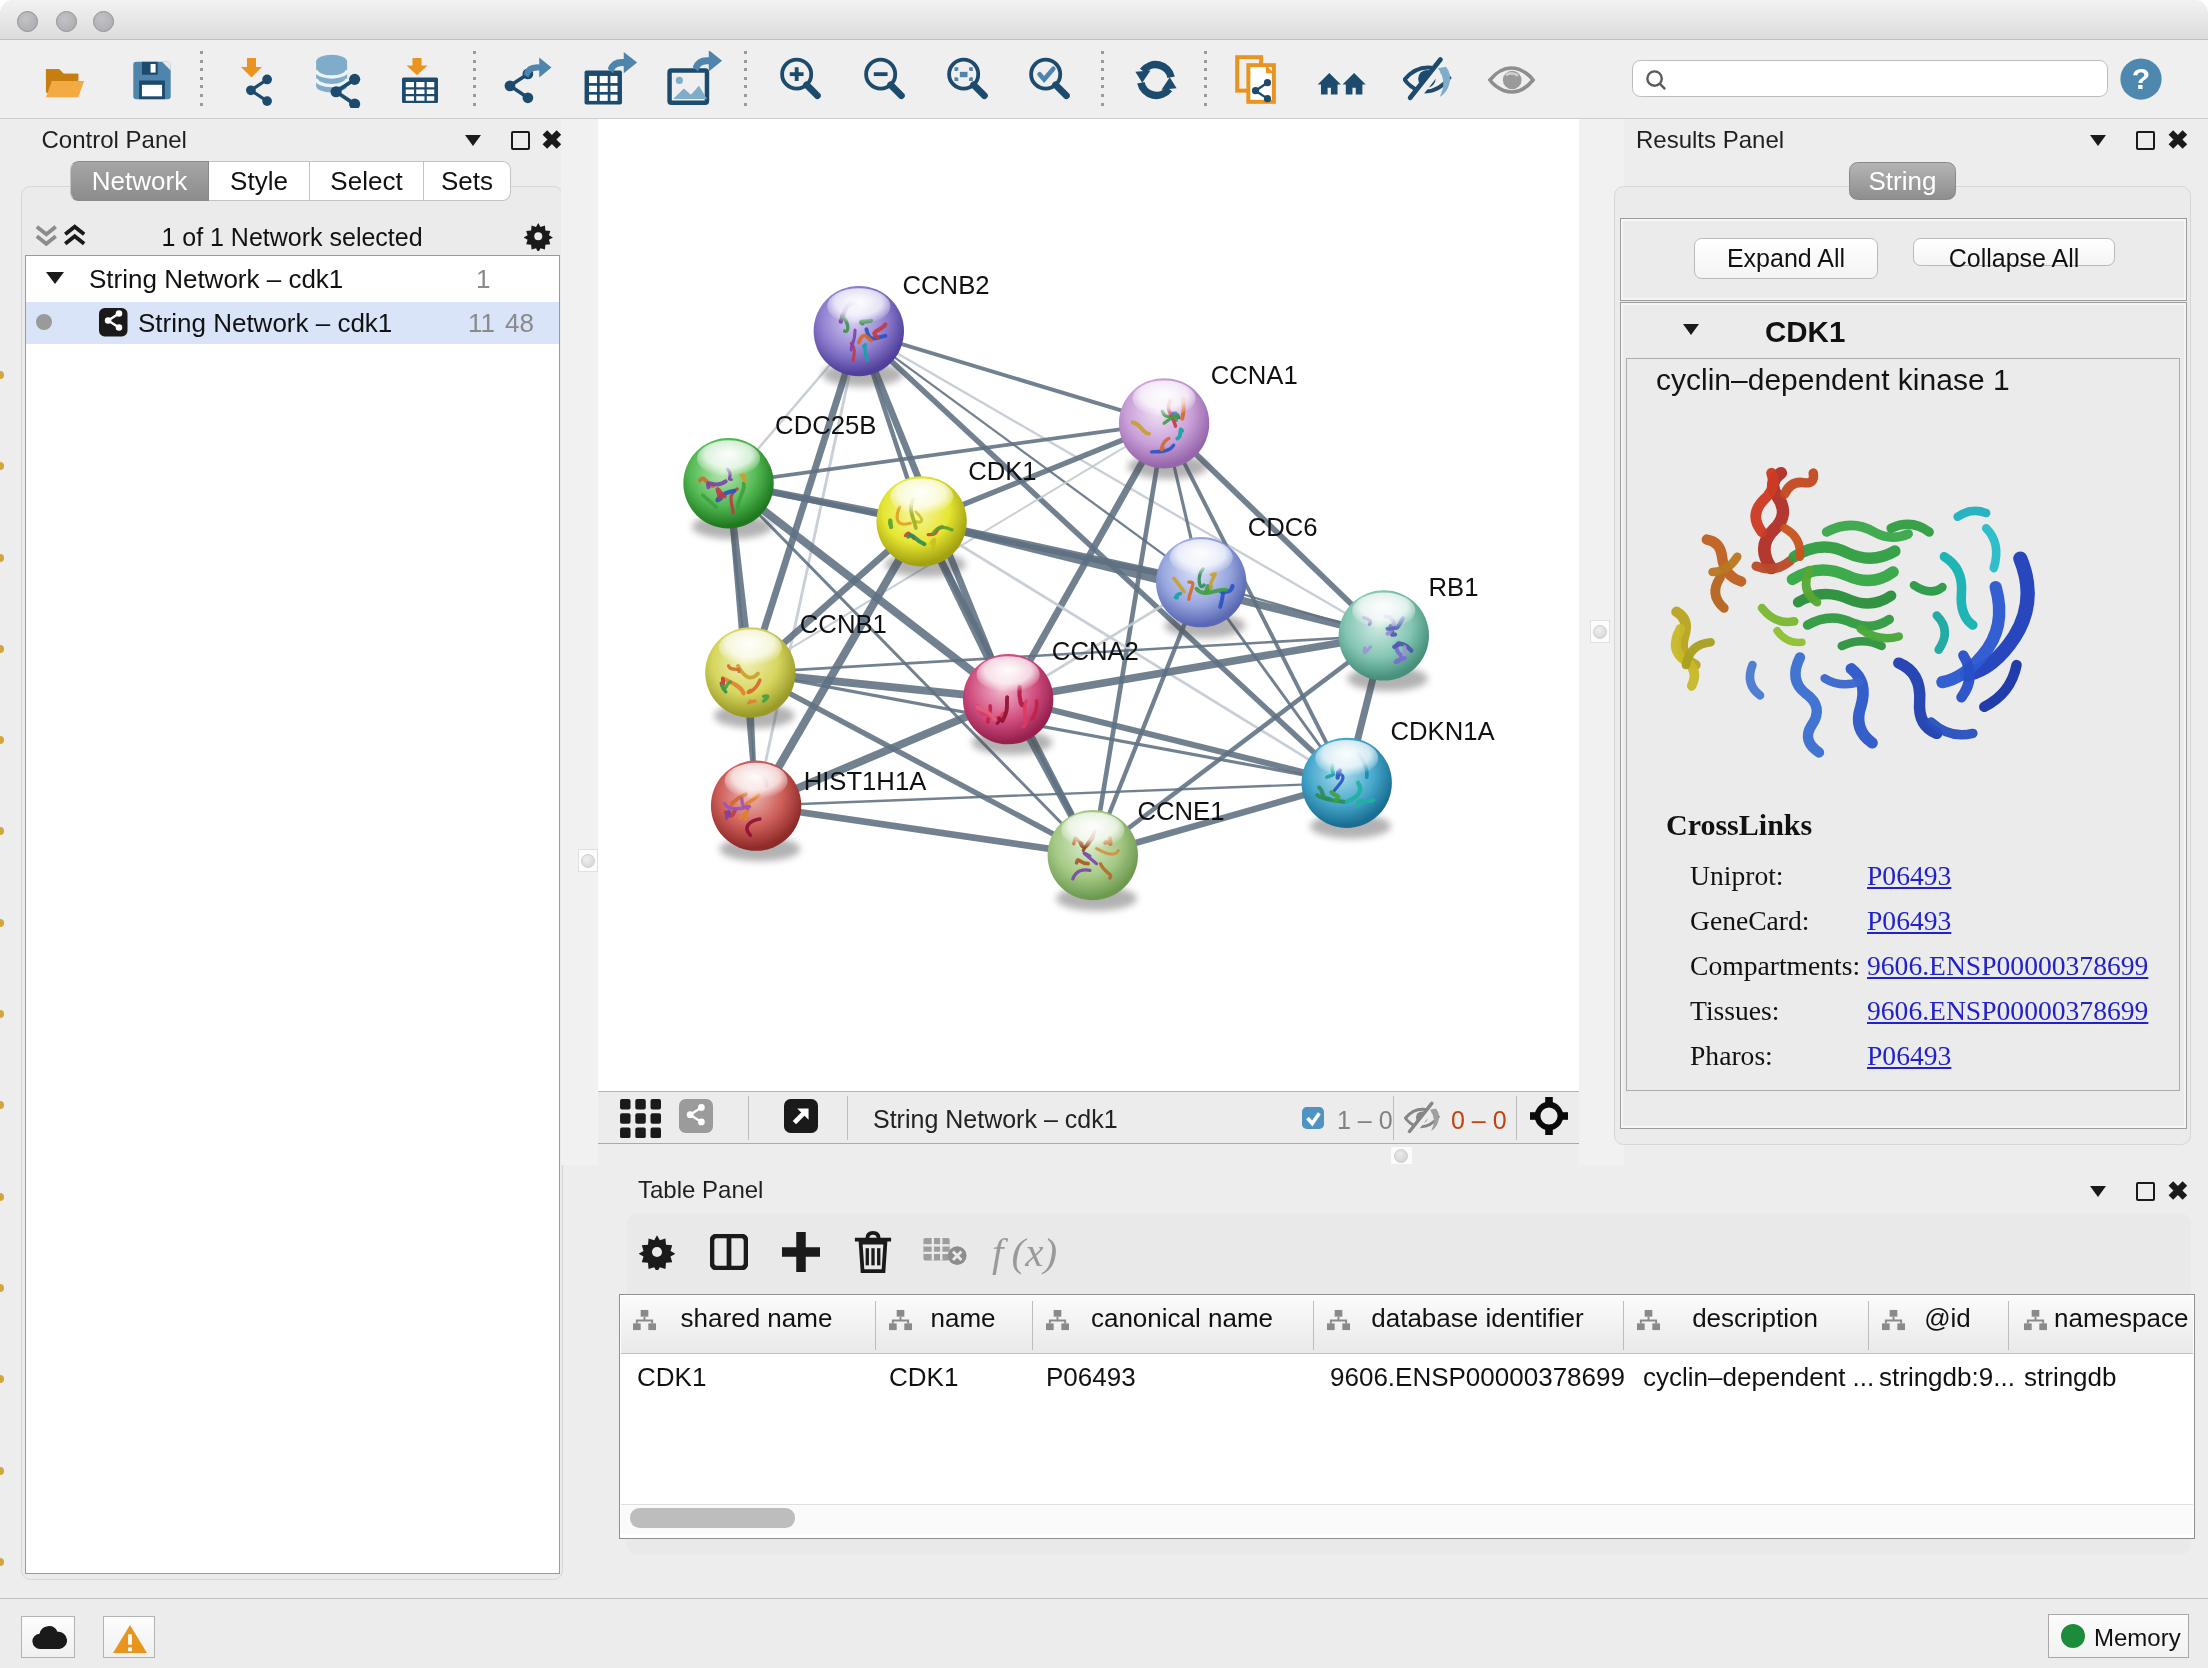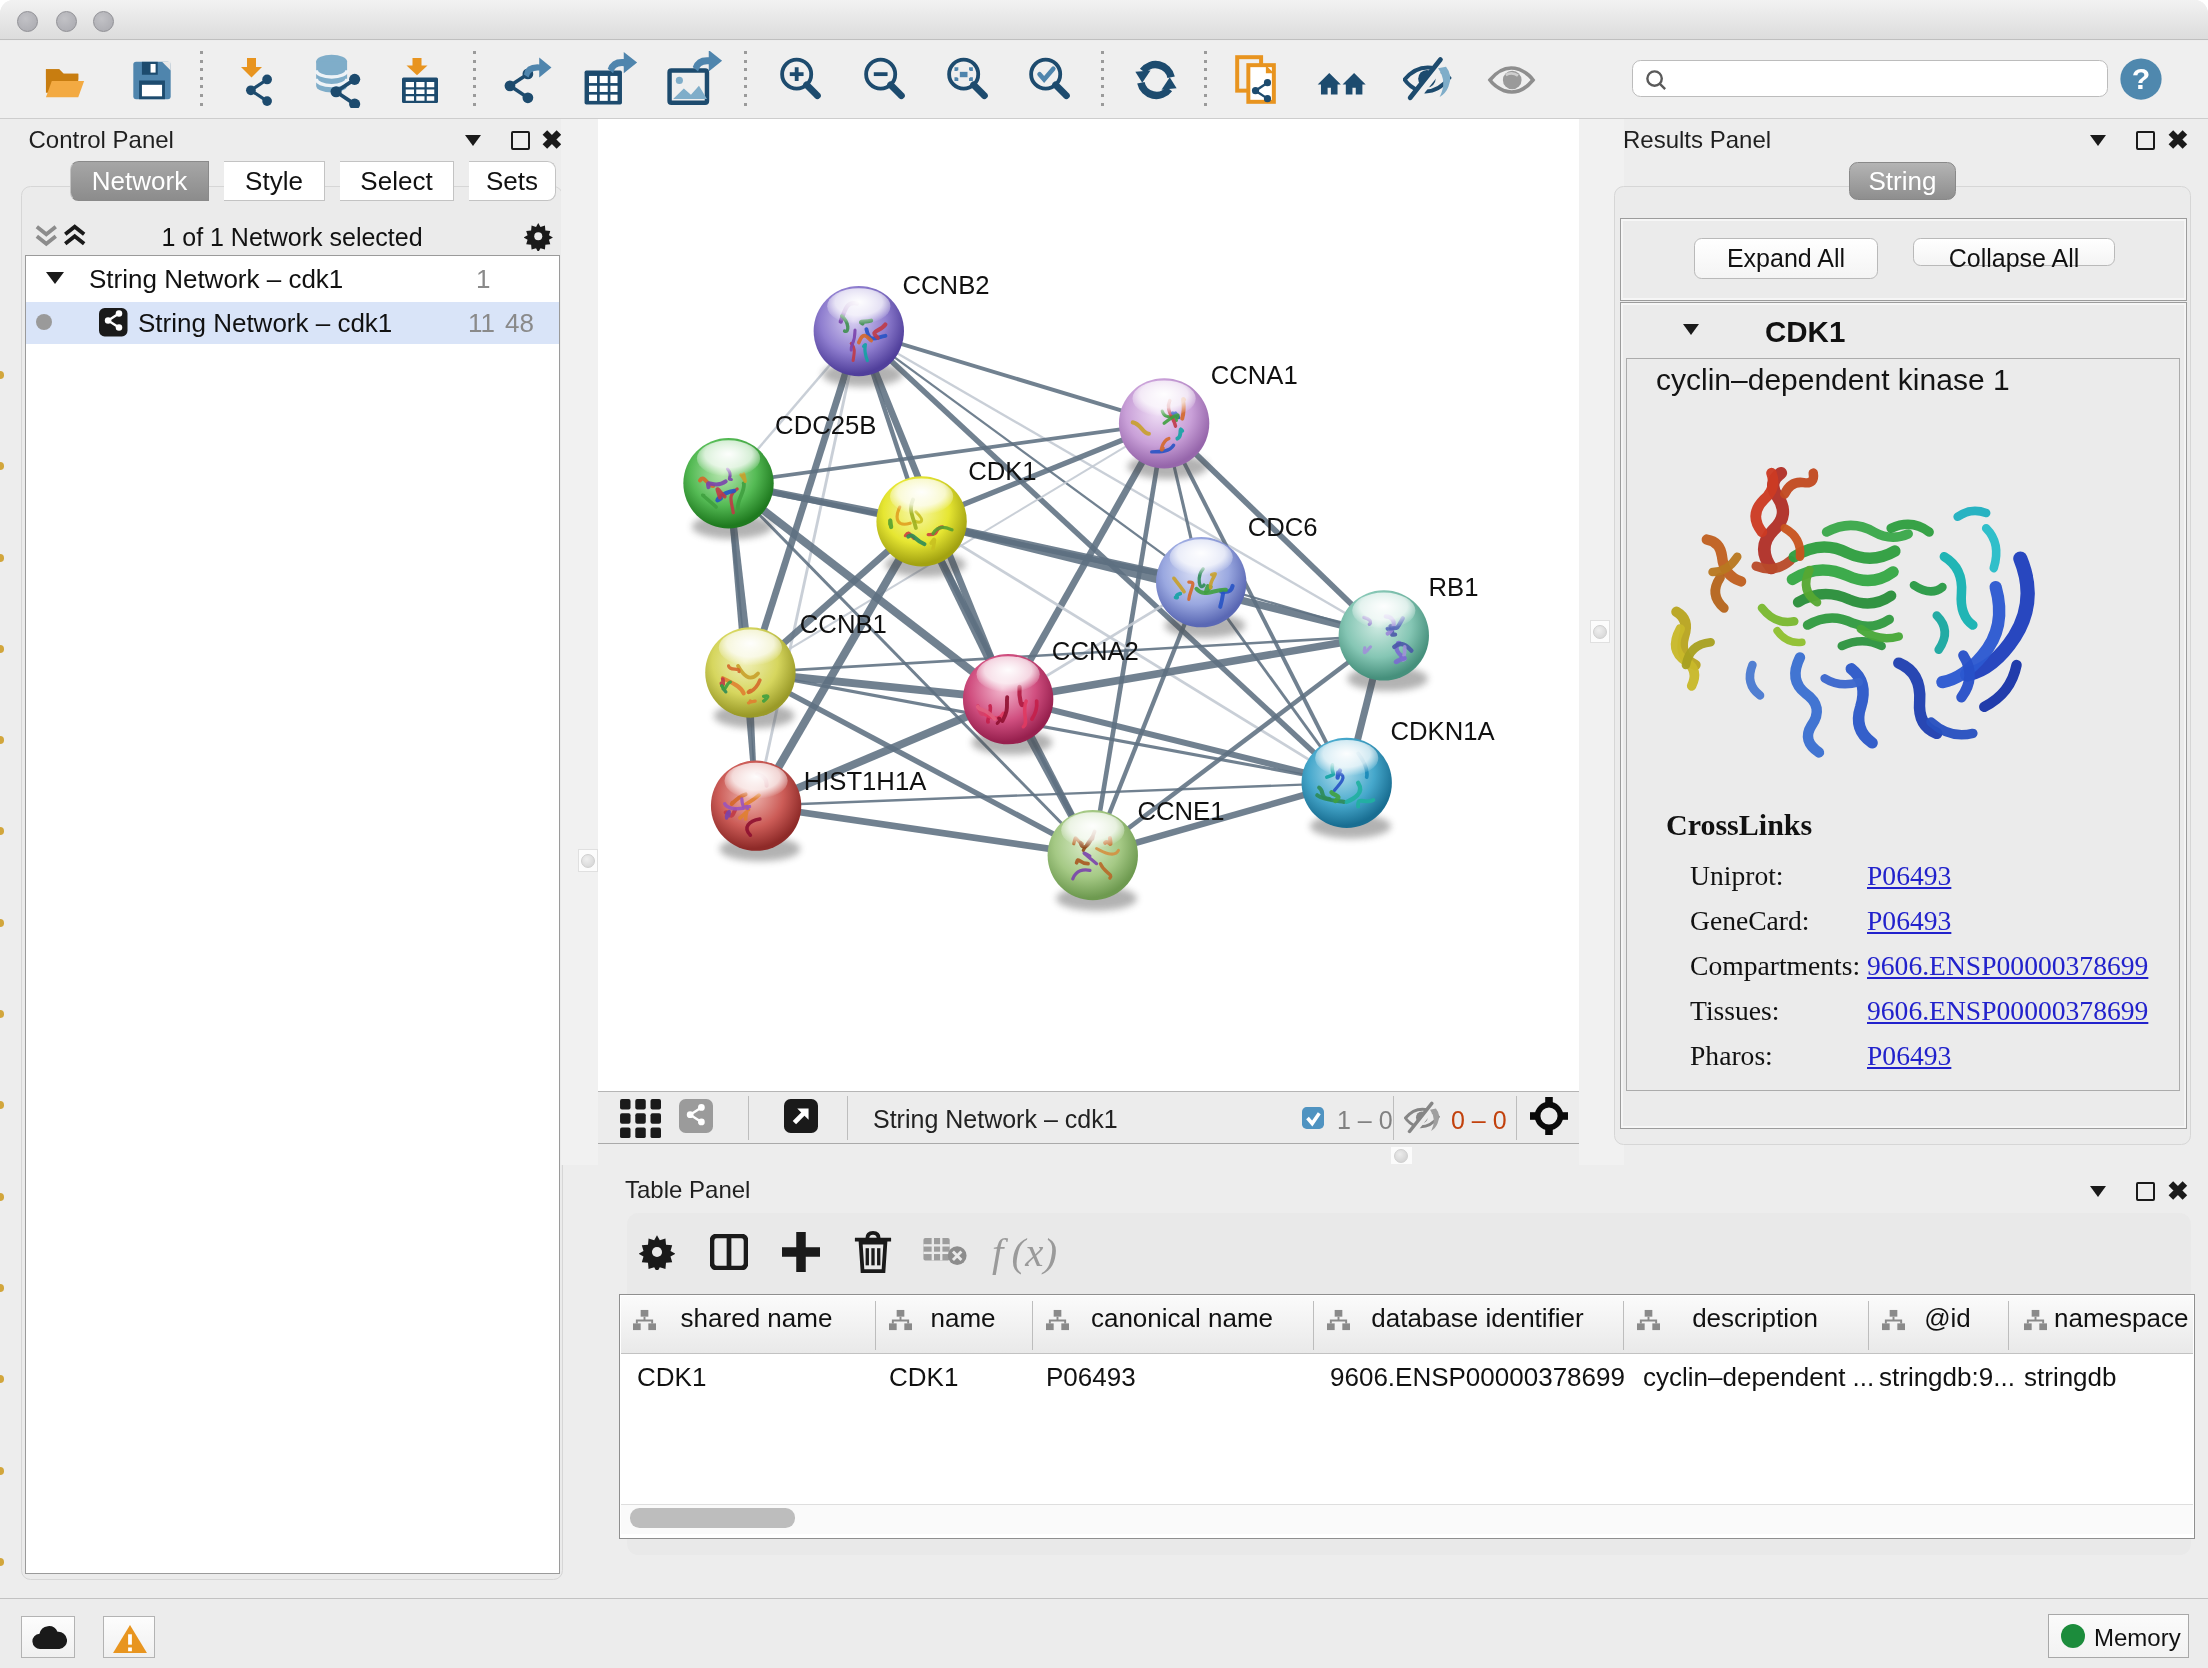--- a/index.html
+++ b/index.html
@@ -6,25 +6,25 @@
 .abs { position:absolute; }
 .win { position:absolute; inset:0; background:#ededed; border-radius:13.3px 13.3px 0 0; overflow:hidden; }
 .titlebar { position:absolute; left:0; top:0; width:100%; height:40px;
   background:linear-gradient(#f2f2f2,#dcdcdc); border-bottom:1px solid #bfbfbf; border-radius:13.3px 13.3px 0 0; }
 .tl { position:absolute; top:10.5px; width:21px; height:21px; border-radius:50%;
   background:radial-gradient(circle at 40% 35%, #c2c2c6, #a8a8ae); border:1px solid #8f8f94; }
 .title { position:absolute; top:7.6px; left:0; width:100%; text-align:center; font-size:25px; color:#3d3d3d; font-weight:bold; letter-spacing:0.2px; }
 .toolbar { position:absolute; left:0; top:41px; width:100%; height:78px; background:#efefef; border-bottom:1px solid #cdcdcd; }
 .search { position:absolute; left:1632px; top:60px; width:476px; height:37px; background:#fff;
   border:1.9px solid #bcbcbc; border-radius:8.6px; }
-.panel-title { font-size:24px; color:#1f1f1f; }
+.panel-title { font-size:24px; color:#1f1f1f;margin-left:13px; }
 .ptri { width:0;height:0;border-left:8.6px solid transparent;border-right:8.6px solid transparent;border-top:11.4px solid #1a1a1a; }
 .pbox { width:19px;height:19px;border:2.9px solid #1a1a1a;border-radius:1.9px; }
 .px { font-size:26px;font-weight:bold;color:#1a1a1a;line-height:19px; }
-.seg { position:absolute; display:flex;gap:15px; }
+.seg { position:absolute; display:flex; }
 .seg div { height:40px; background:#fff; border:1px solid #c3c3c3; border-left:none;
   font-size:26px; color:#111; text-align:center; line-height:38px; }
 .seg div:first-child { border-left:1px solid #c3c3c3; border-radius:8.6px 0 0 8.6px; }
 .seg div:last-child { border-radius:0 8.6px 8.6px 0; }
 .seg .sel { background:linear-gradient(#a6a6a6,#8c8c8c); color:#fff; border-color:#8a8a8a; }
 .rounded-panel { position:absolute; background:#ebebeb; border:1px solid #d6d6d6; border-radius:9.5px; }
 .dbl { position:absolute; border:1px solid #9c9c9c; box-shadow:inset 0 0 0 1.9px #f6f6f6; }
 .btn { position:absolute; background:linear-gradient(#ffffff,#f4f4f4); border:1px solid #b9b9b9; border-radius:7.6px;
   font-size:25px; color:#111; text-align:center; }
 a.lnk { color:#2222cc; text-decoration:underline; }

